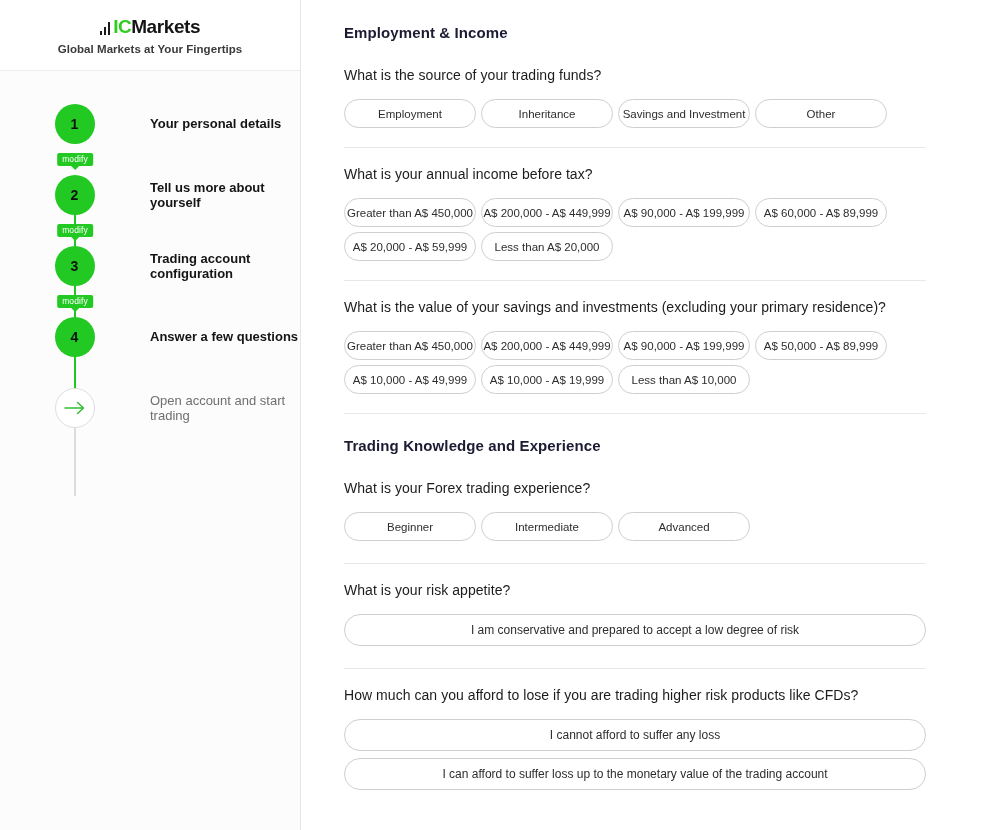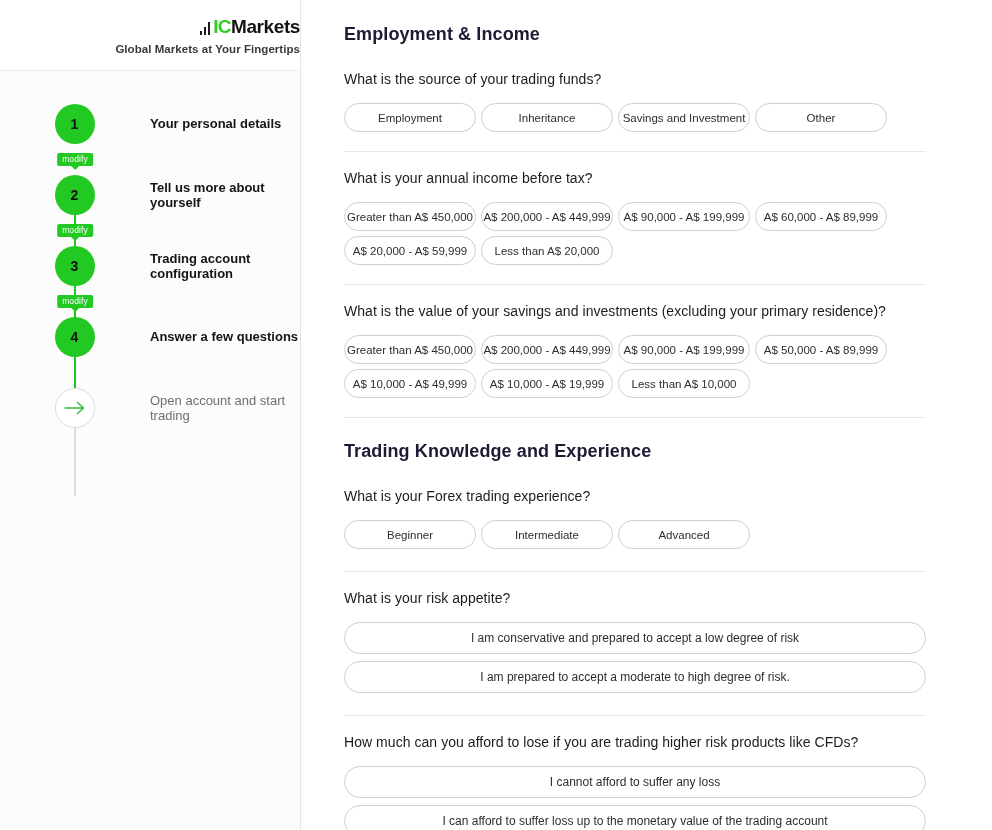--- a/index.html
+++ b/index.html
@@ -17,21 +17,21 @@
     flex: 0 0 301px;
     background: #fcfcfc;
     border-right: 1px solid #e6e6e6;
     position: relative;
   }
   .brand {
     height: 71px;
     border-bottom: 1px solid #ededed;
     display: flex;
     flex-direction: column;
-    align-items: flex-end;
+    align-items: center;
     justify-content: center;
     background: #ffffff;
   }
   .logo-row { display: flex; align-items: flex-end; height: 20px; }
   .logo-bars { display: flex; align-items: flex-end; gap: 1.5px; height: 13px; margin-right: 3px; margin-bottom: 1px; }
   .logo-bars i { display: block; width: 2.5px; background: #1b1b1b; }
   .logo-bars i:nth-child(1) { height: 4px; }
   .logo-bars i:nth-child(2) { height: 8px; }
   .logo-bars i:nth-child(3) { height: 13px; }
   .logo-ic {
@@ -103,21 +103,21 @@
 
   
   .main {
     flex: 1 1 auto;
     padding: 24px 0 0 0;
     overflow: hidden;
   }
   .main-inner { padding-left: 43px; padding-right: 67px; }
 
   .section-title {
-    font-size: 18px;
+    font-size: 15px;
     font-weight: 600;
     color: #1b1b33;
     letter-spacing: 0.1px;
   }
   .q-block { padding-top: 18px; }
   .q-block.first { padding-top: 26px; }
   .q-label {
     font-size: 14px;
     color: #1c1c1c;
     font-weight: 400;
@@ -275,21 +275,20 @@
           <div class="pill">Advanced</div>
         </div>
       </div>
 
       <div class="divider tall"></div>
 
       <div class="q-block">
         <div class="q-label">What is your risk appetite?</div>
         <div class="pills wide">
           <div class="pill">I am conservative and prepared to accept a low degree of risk</div>
-          <div class="pill">I am prepared to accept a moderate to high degree of risk.</div>
         </div>
       </div>
 
       <div class="divider tall"></div>
 
       <div class="q-block">
         <div class="q-label">How much can you afford to lose if you are trading higher risk products like CFDs?</div>
         <div class="pills wide">
           <div class="pill">I cannot afford to suffer any loss</div>
           <div class="pill">I can afford to suffer loss up to the monetary value of the trading account</div>

